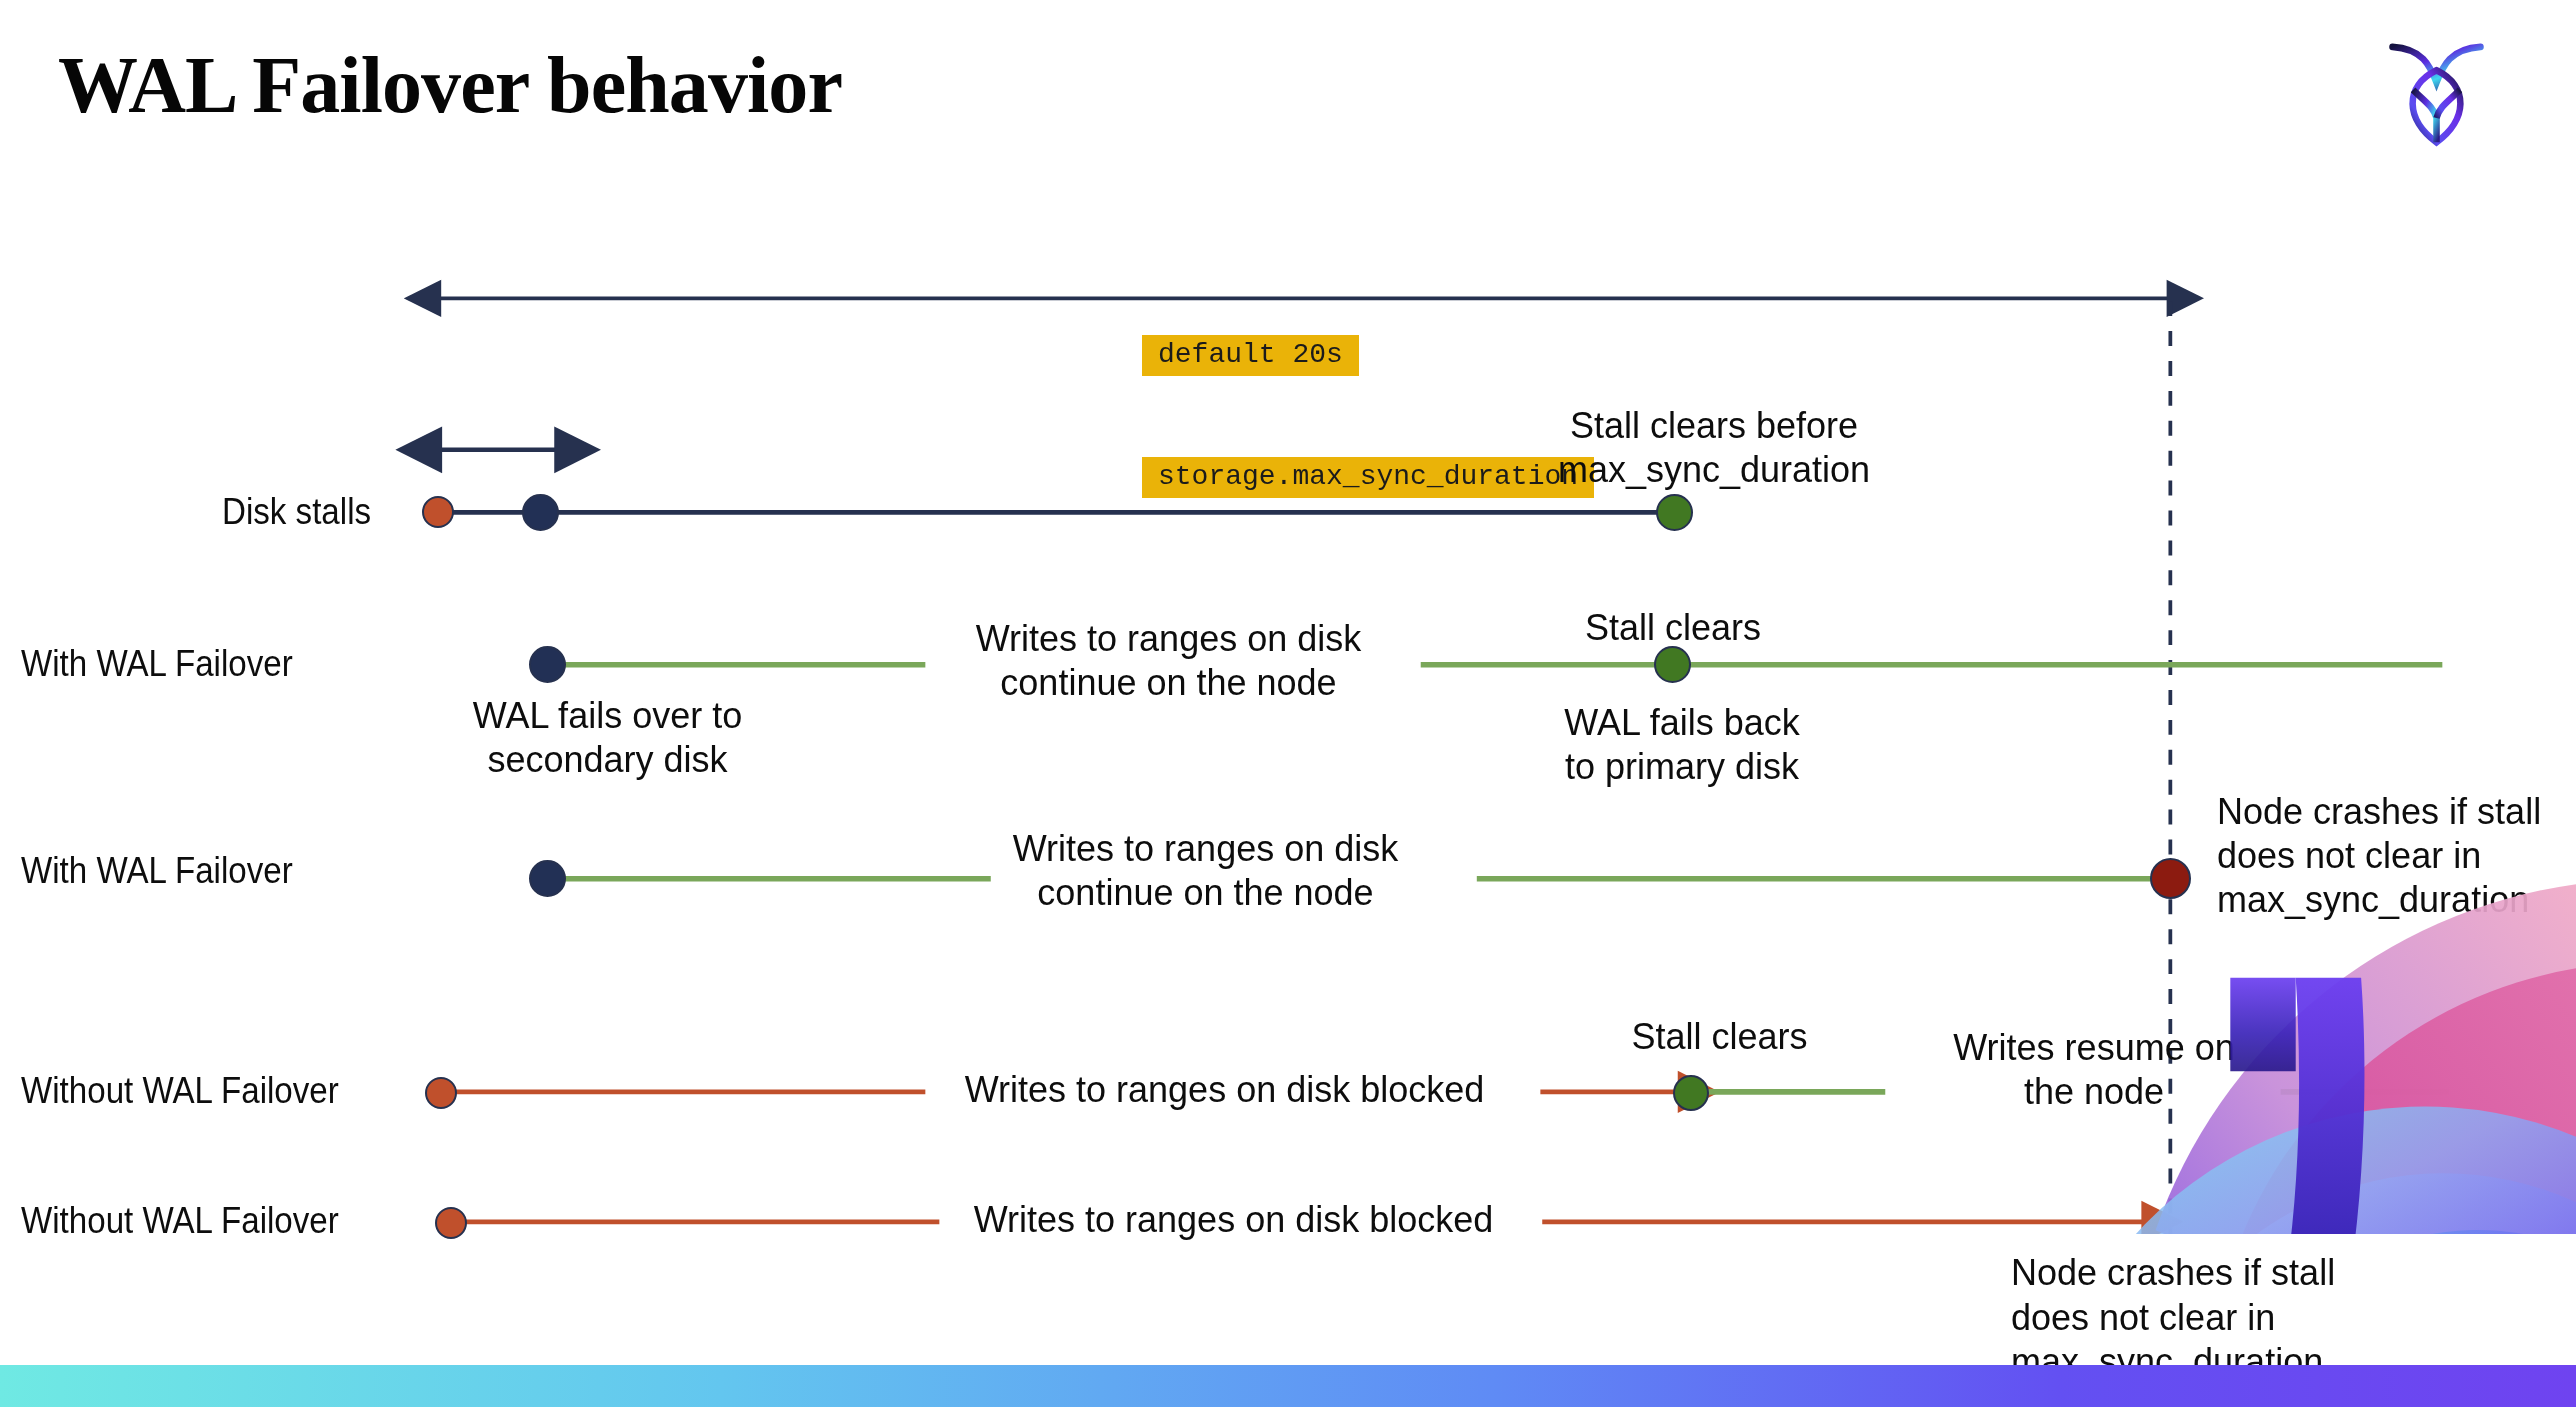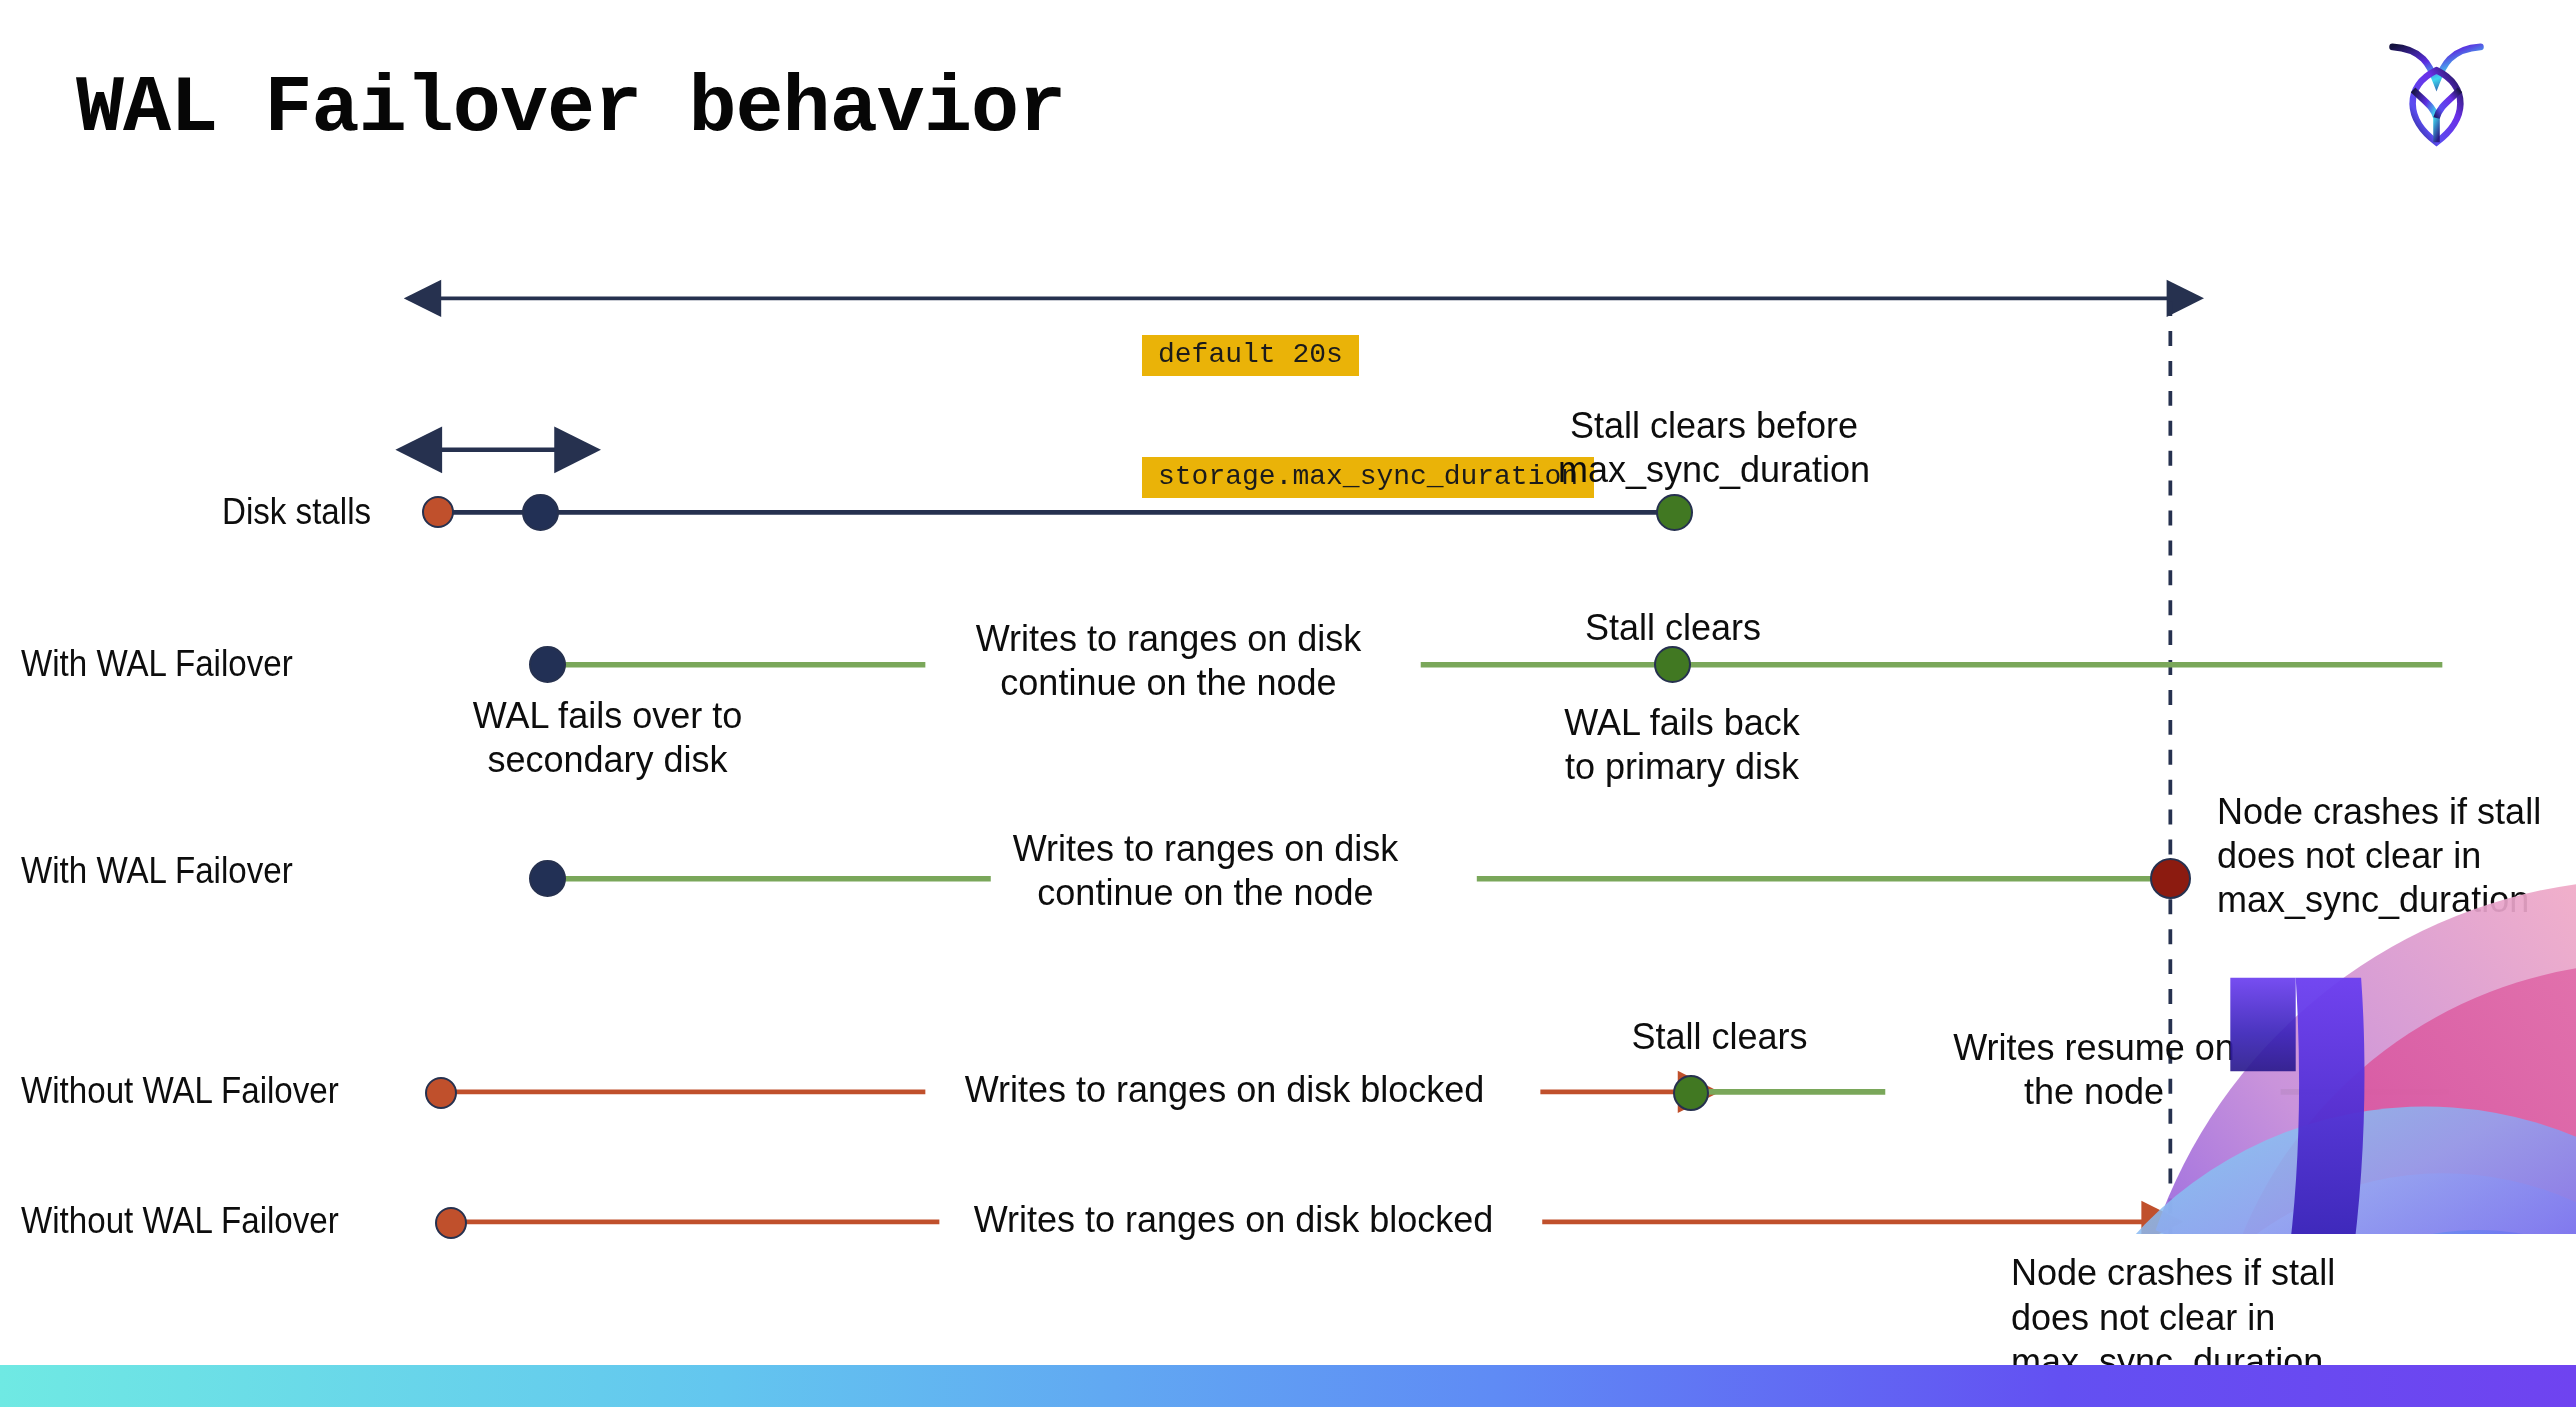--- a/index.html
+++ b/index.html
@@ -5,25 +5,24 @@
   html,body{margin:0;padding:0;background:#fff;}
   body{
     width:2576px;height:1408px;position:relative;overflow:hidden;
     font-family:"Liberation Sans", sans-serif;
     color:#111;
   }
   .slide{position:absolute;inset:0;background:#fff;overflow:hidden;}
 
   
   .title{
-    position:absolute;left:76px;top:43px;
+    position:absolute;left:58px;top:43px;
     font-size:80px;font-weight:bold;letter-spacing:-0.9px;
     color:#060606;line-height:1.05;
-    font-family:Liberation Mono, monospace;
-    margin-top:24px;
+    font-family:Liberation Serif, serif;
   }
 
   
   .logo{position:absolute;left:2385px;top:28px;width:103px;height:122px;}
 
   
   .code{
     position:absolute;
     font-family:"Liberation Mono","DejaVu Sans Mono",monospace;
     font-size:28px;line-height:1.45;

